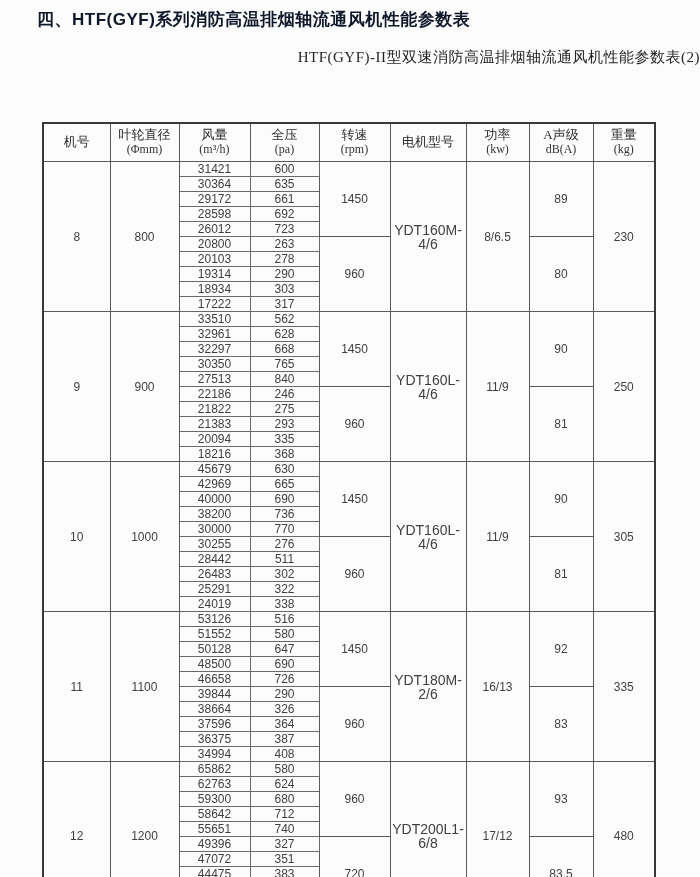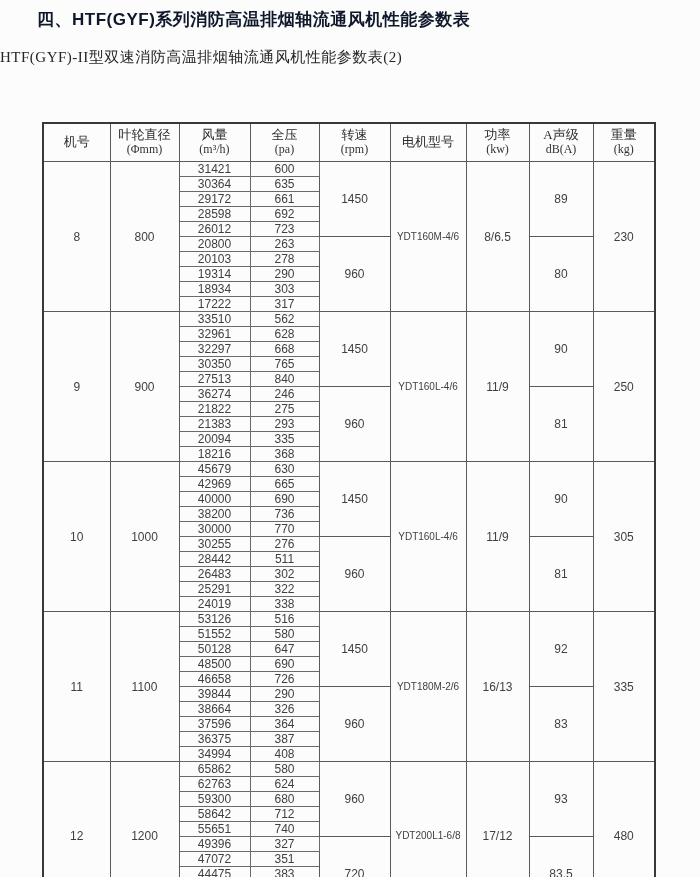--- a/index.html
+++ b/index.html
@@ -12,21 +12,21 @@
     overflow:hidden;
   }
   .page-title{
     position:absolute;left:37px;top:8px;
     font-size:17px;font-weight:bold;color:#0f172a;
     letter-spacing:.5px;
     font-family:"Liberation Sans",sans-serif;
   }
   .page-subtitle{
     position:absolute;left:0;top:48px;width:700px;
-    text-align:left;font-size:15px;color:#262626;
+    text-align:right;font-size:15px;color:#262626;
     letter-spacing:.5px;
     font-family:"Liberation Serif",serif;
   }
   table.spec{
     position:absolute;left:42px;top:78px;
     width:613px;
     border-collapse:collapse;table-layout:fixed;
     border:2px solid #383838;
     margin-top:44px;
   }
@@ -43,21 +43,21 @@
     font-size:13px;color:#2b2b2b;
     line-height:1.15;
   }
   thead th .unit{display:block;font-size:12px;color:#333;}
   tbody tr{height:15px;}
   tbody td{
     font-size:12px;color:#3f3f3f;
     line-height:1;
     font-family:"Liberation Sans",sans-serif;
   }
-  tbody td.cell-motor{font-size:10px;letter-spacing:0;}
+  tbody td.cell-motor{font-size:14px;letter-spacing:0;}
   tbody td.cell-airflow, tbody td.cell-pressure{border-color:#6a6a6a;}
 </style>
 </head>
 <body>
 
 <div class="page-title">四、HTF(GYF)系列消防高温排烟轴流通风机性能参数表</div>
 <div class="page-subtitle">HTF(GYF)-II型双速消防高温排烟轴流通风机性能参数表(2)</div>
 
 <table class="spec">
   <colgroup>
@@ -155,21 +155,21 @@
       </tr>
       <tr>
         <td class="cell-airflow">30350</td>
         <td class="cell-pressure">765</td>
       </tr>
       <tr>
         <td class="cell-airflow">27513</td>
         <td class="cell-pressure">840</td>
       </tr>
       <tr>
-        <td class="cell-airflow">36274</td>
+        <td class="cell-airflow">22186</td>
         <td class="cell-pressure">246</td>
         <td rowspan="5" class="cell-speed">960</td>
         <td rowspan="5" class="cell-noise">81</td>
       </tr>
       <tr>
         <td class="cell-airflow">21822</td>
         <td class="cell-pressure">275</td>
       </tr>
       <tr>
         <td class="cell-airflow">21383</td>

